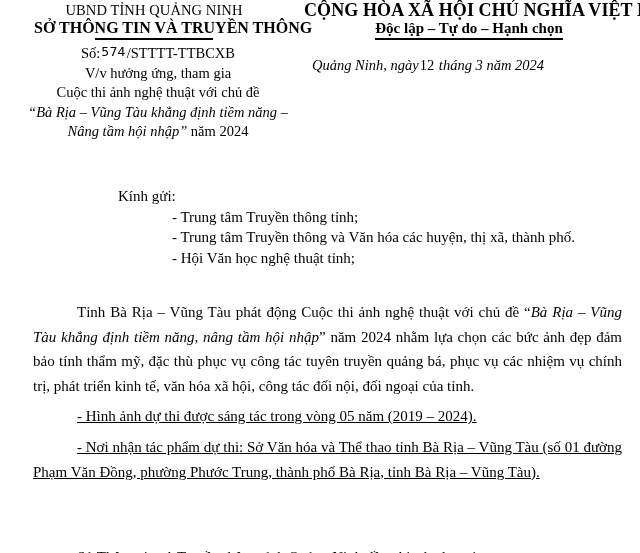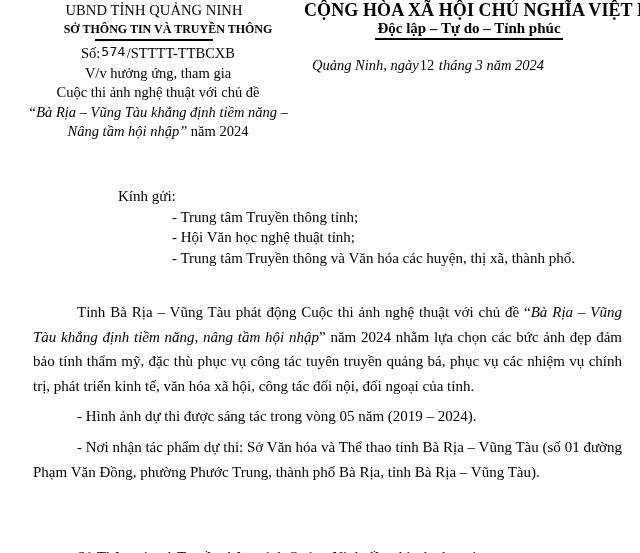--- a/index.html
+++ b/index.html
@@ -56,21 +56,21 @@
   .hdr-left .hdr-line1 { font-weight: normal; }
   .hdr-right .hdr-line1 { font-weight: bold; font-size: 18px; }
   .hdr-line2 {
     font-weight: bold;
     font-size: 15px;
     line-height: 18px;
     white-space: nowrap;
     display: inline-block;
     position: relative;
   }
-  .hdr-left .hdr-line2 { font-size: 12px; margin-left: 28px; }
+  .hdr-left .hdr-line2 { font-size: 16px; margin-left: 28px; }
   .rule {
     display: block;
     height: 1.6px;
     background: #000;
     margin: 1px auto 0 auto;
   }
   .rule-left  { width: 118px; }
   .rule-right { width: 188px; }
 
   
@@ -135,21 +135,21 @@
     width: 589px;
     font-size: 15px;
     line-height: 24.6px;
     text-align: justify;
   }
   .para {
     margin: 0;
     text-indent: 44px;
     text-align: justify;
   }
-  .para + .para { margin-top: 6px; }
+  .para + .para { margin-top: 6px; text-decoration: underline; }
   .it { font-style: italic; }
 
   .clipped {
     position: absolute;
     left: 33px;
     top: 545px;
     width: 589px;
     font-size: 15px;
     line-height: 24.6px;
     text-indent: 44px;
@@ -166,21 +166,21 @@
   <div class="header">
 
     <div class="hdr-left">
       <div class="hdr-line1">UBND TỈNH QUẢNG NINH</div>
       <div class="hdr-line2">SỞ THÔNG TIN VÀ TRUYỀN THÔNG</div>
       <span class="rule rule-left"></span>
     </div>
 
     <div class="hdr-right">
       <div class="hdr-line1">CỘNG HÒA XÃ HỘI CHỦ NGHĨA VIỆT NAM</div>
-      <div class="hdr-line2">Độc lập – Tự do – Tỉnh phúc</div>
+      <div class="hdr-line2">Độc lập – Tự do – Hạnh chọn</div>
       <span class="rule rule-right"></span>
     </div>
 
   </div>
 
   <div class="numblock">
     <div class="numline">
       <span>Số:</span><span class="stampnum">574</span><span>/STTTT-TTBCXB</span>
     </div>
     <span class="subj">V/v hưởng ứng, tham gia</span>
@@ -189,22 +189,22 @@
     <span class="subj"><span class="subj-it">Nâng tầm hội nhập”</span><span> năm 2024</span></span>
   </div>
 
   <div class="placedate">
     <span>Quảng Ninh, ngày</span><span class="datenum">12</span> <span>tháng 3 năm 2024</span>
   </div>
 
   <div class="recipients">
     <span class="recip-label">Kính gửi:</span>
     <span class="recip-item">- Trung tâm Truyền thông tỉnh;</span>
+    <span class="recip-item">- Trung tâm Truyền thông và Văn hóa các huyện, thị xã, thành phố.</span>
     <span class="recip-item">- Hội Văn học nghệ thuật tỉnh;</span>
-    <span class="recip-item">- Trung tâm Truyền thông và Văn hóa các huyện, thị xã, thành phố.</span>
   </div>
 
   <div class="body">
 
     <p class="para"><span>Tỉnh Bà Rịa – Vũng Tàu phát động Cuộc thi ảnh nghệ thuật với chủ đề “</span><span class="it">Bà Rịa – Vũng Tàu khẳng định tiềm năng, nâng tầm hội nhập</span><span>” năm 2024 nhằm lựa chọn các bức ảnh đẹp đảm bảo tính thẩm mỹ, đặc thù phục vụ công tác tuyên truyền quảng bá, phục vụ các nhiệm vụ chính trị, phát triển kinh tế, văn hóa xã hội, công tác đối nội, đối ngoại của tỉnh.</span></p>
 
     <p class="para">- Hình ảnh dự thi được sáng tác trong vòng 05 năm (2019 – 2024).</p>
 
 
     <p class="para">- Nơi nhận tác phẩm dự thi: Sở Văn hóa và Thể thao tỉnh Bà Rịa – Vũng Tàu (số 01 đường Phạm Văn Đồng, phường Phước Trung, thành phố Bà Rịa, tỉnh Bà Rịa – Vũng Tàu).</p>

